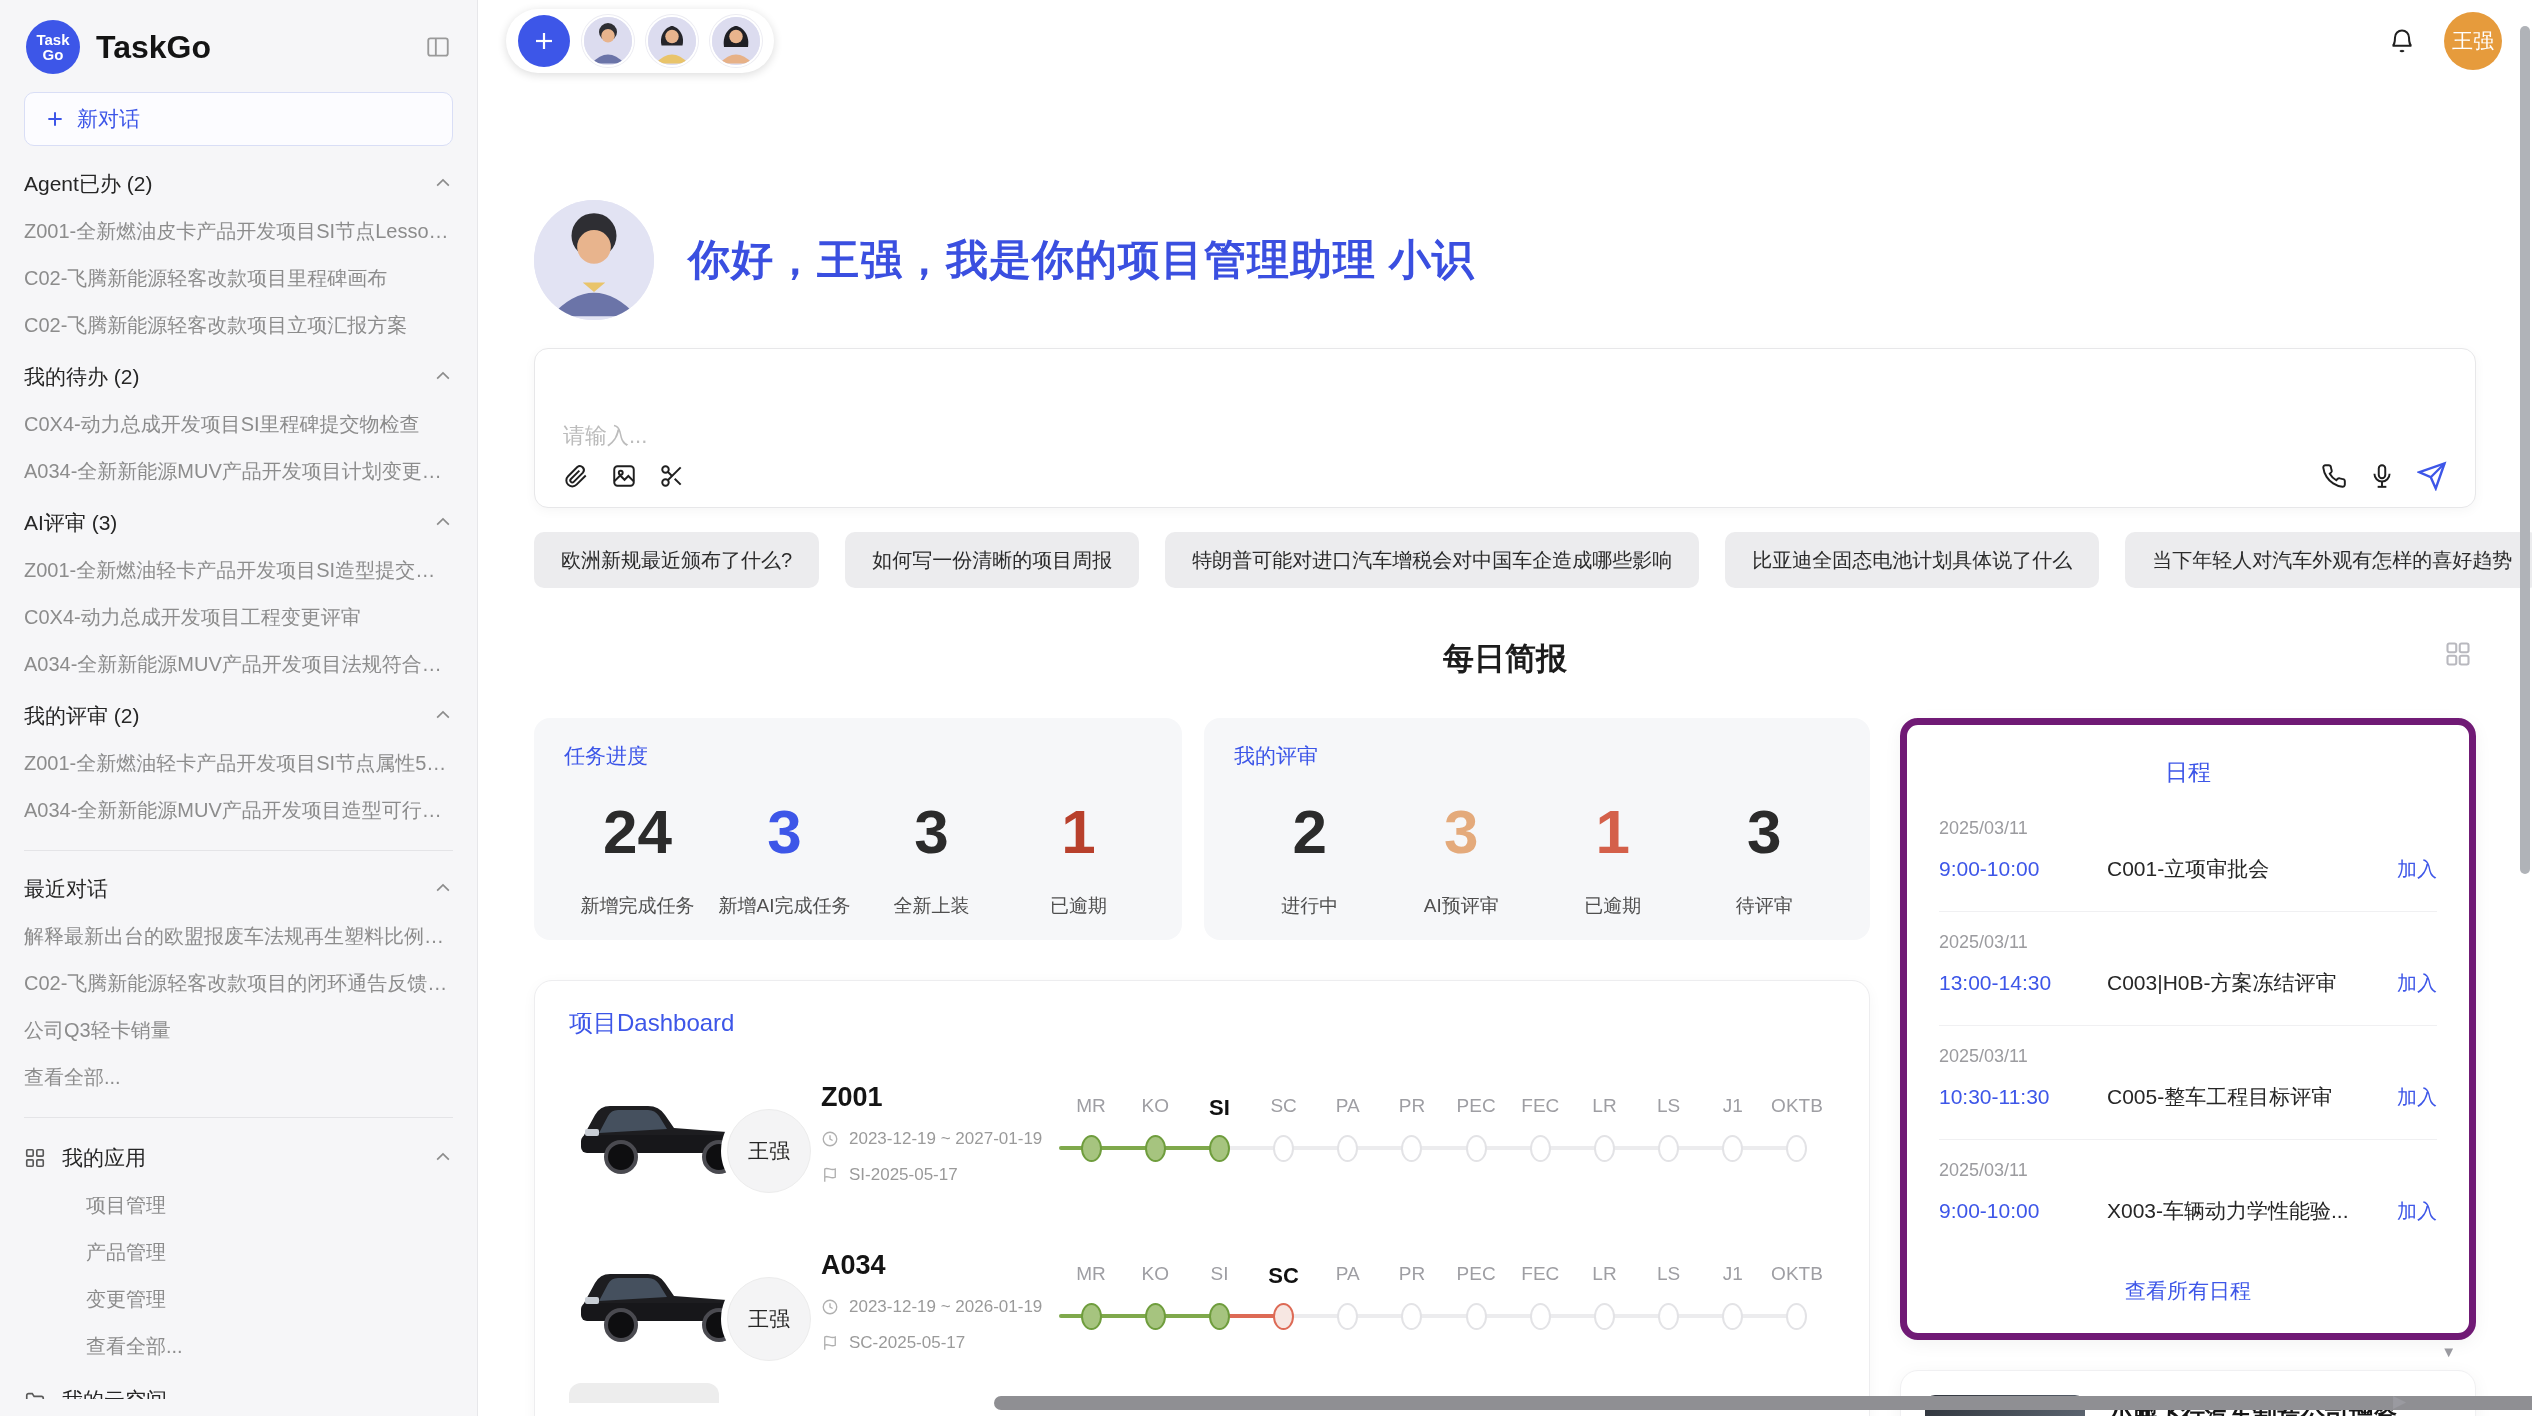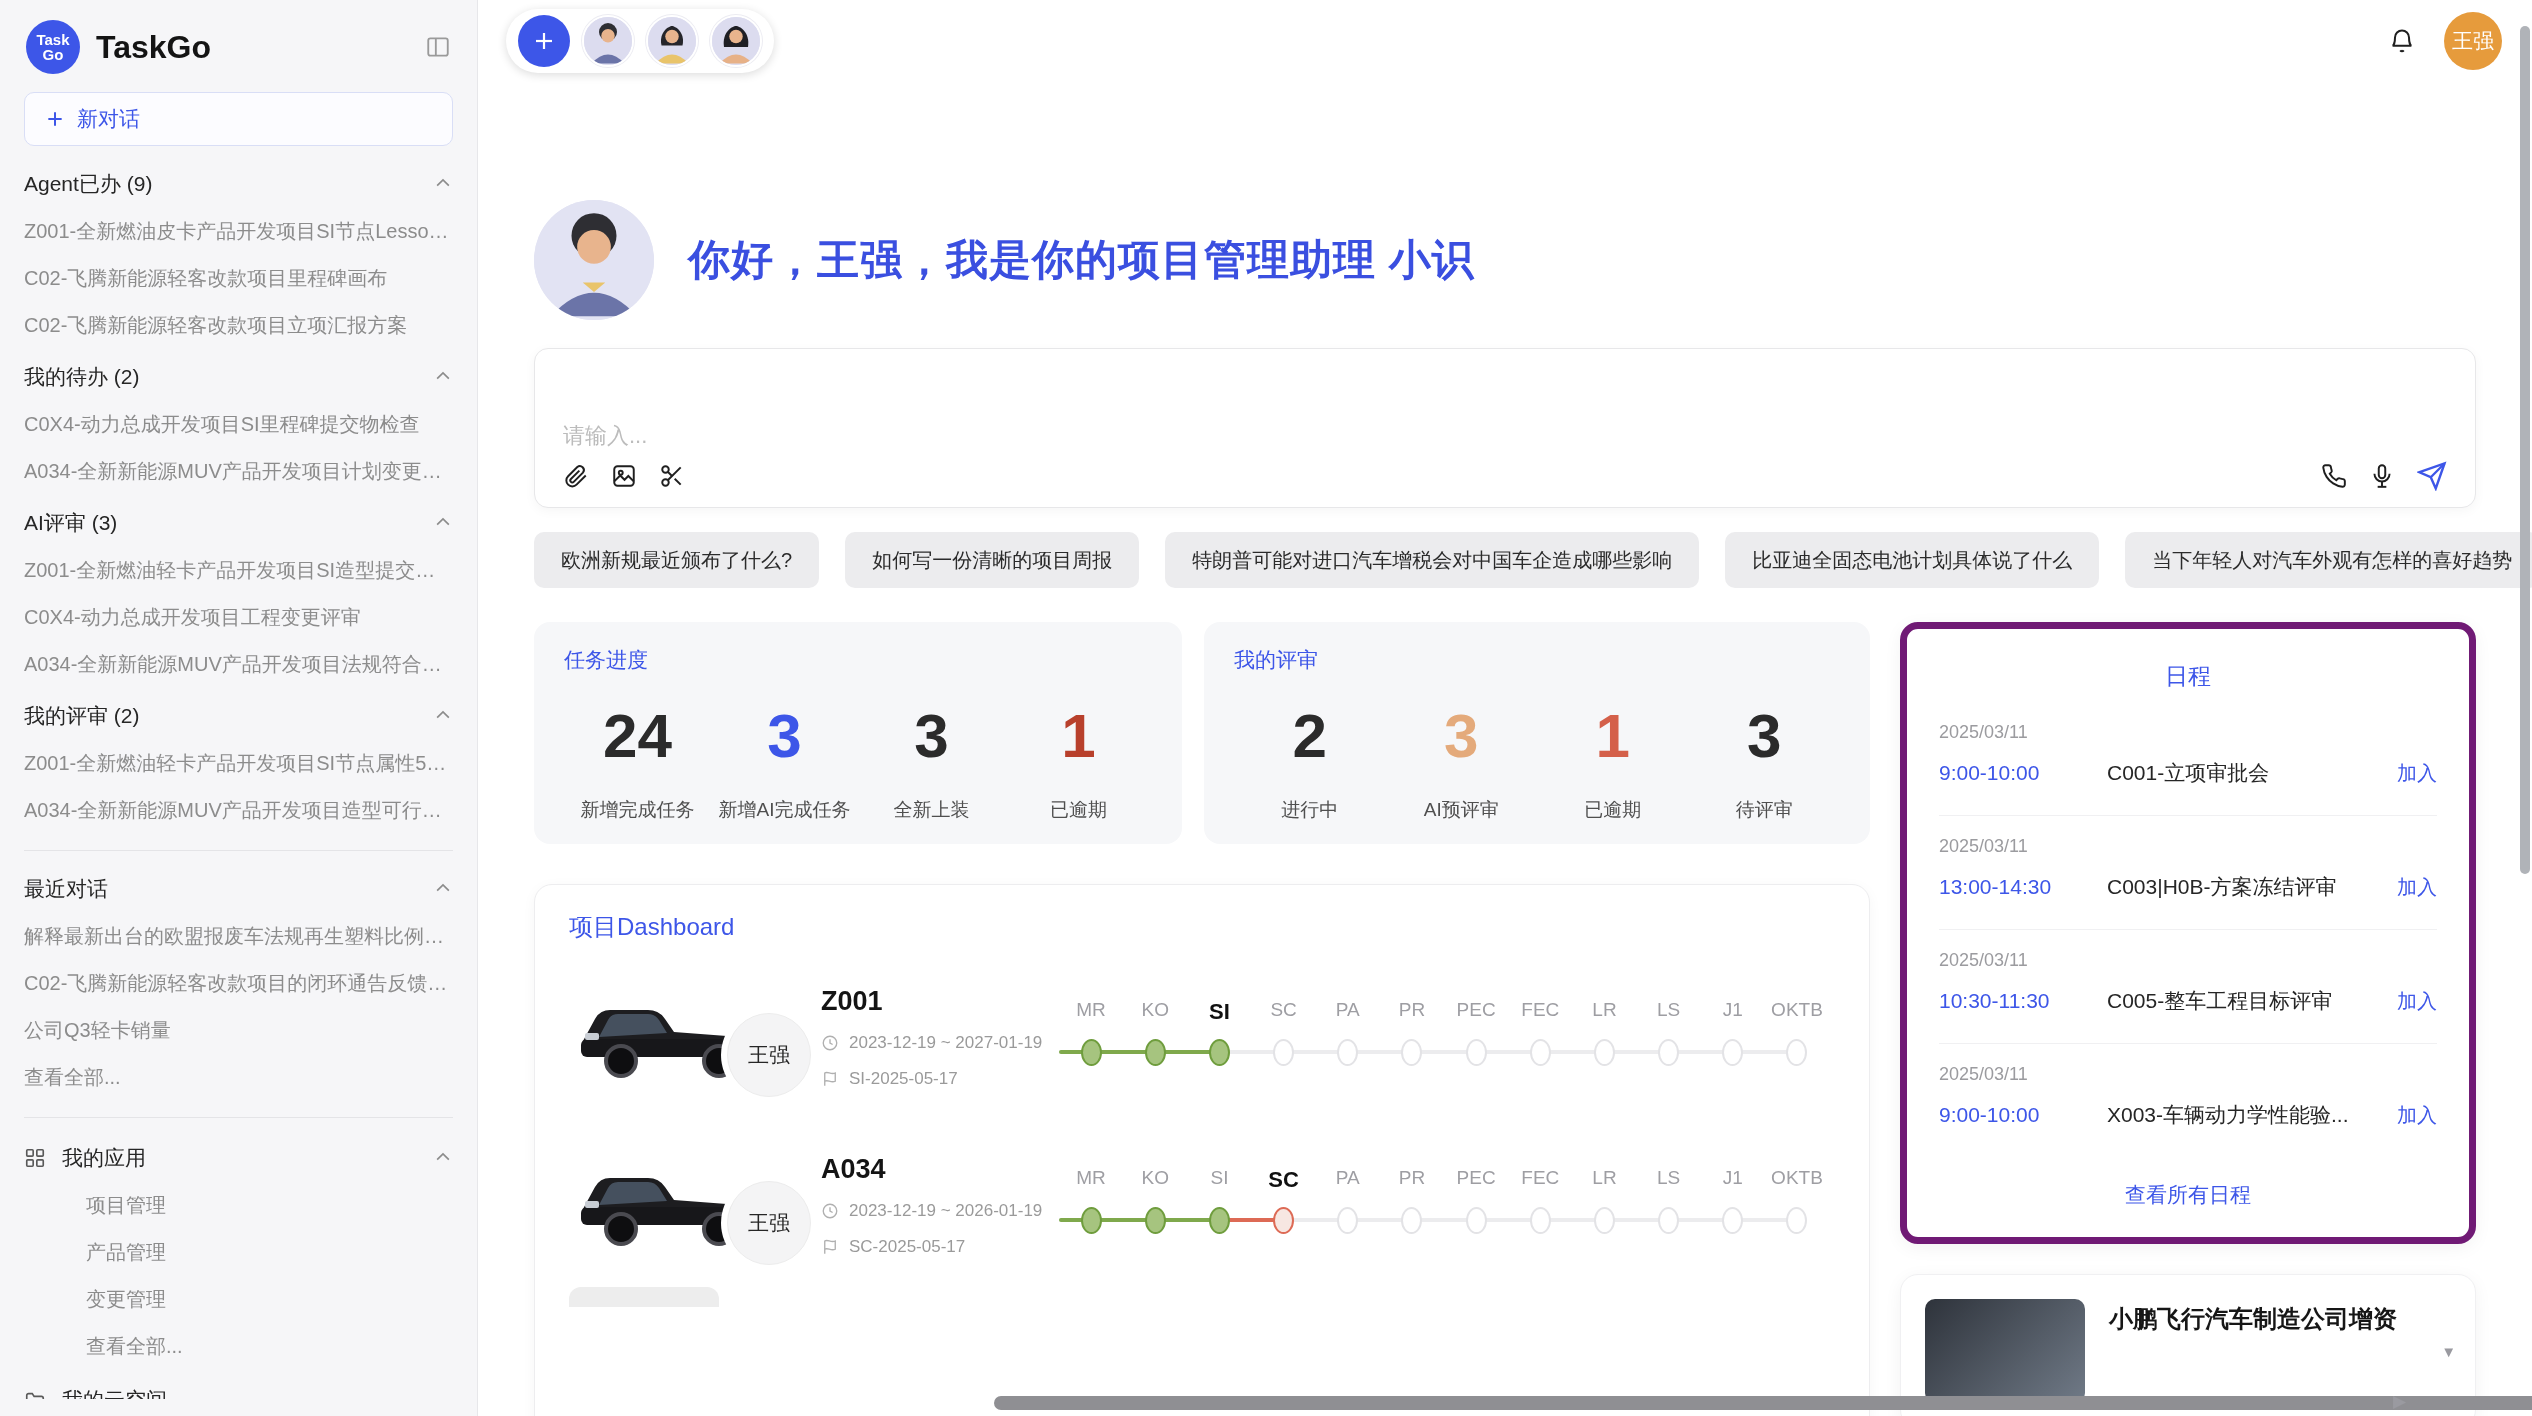--- a/index.html
+++ b/index.html
@@ -173,21 +173,21 @@
             <line x1="4" y1="12" x2="20" y2="12"></line>
           </svg>
       </span>
       <span>新对话</span>
     </button>
 
     <div class="side-scroll">
       <div id="side-groups">
           <div class="sec">
             <div class="sec-head">
-              <span class="sec-label">Agent已办 (9)</span>
+              <span class="sec-label">Agent已办 (2)</span>
               <span class="chev">
                 <svg width="20" height="20" viewBox="0 0 24 24" fill="none" stroke="#8c8c8c" stroke-width="2">
                   <polyline points="5 14 12 7 19 14"></polyline>
                 </svg>
               </span>
             </div>
             <div class="side-item">Z001-全新燃油皮卡产品开发项目SI节点Lesson Learn报告</div>
             <div class="side-item">C02-飞腾新能源轻客改款项目里程碑画布</div>
             <div class="side-item">C02-飞腾新能源轻客改款项目立项汇报方案</div>
           </div>
@@ -391,20 +391,31 @@
       </div>
 
       <div class="chips" id="chips">
           <button class="chip">欧洲新规最近颁布了什么?</button>
           <button class="chip">如何写一份清晰的项目周报</button>
           <button class="chip">特朗普可能对进口汽车增税会对中国车企造成哪些影响</button>
           <button class="chip">比亚迪全固态电池计划具体说了什么</button>
           <button class="chip">当下年轻人对汽车外观有怎样的喜好趋势</button>
         </div>
 
+      <div class="daily-head">
+        <span class="daily-title">每日简报</span>
+        <button class="daily-grid-btn">
+          <svg width="28" height="28" viewBox="0 0 24 24" fill="none" stroke="currentColor" stroke-width="1.8">
+              <rect x="3" y="3" width="7.5" height="7.5" rx="1.5"></rect>
+              <rect x="13.5" y="3" width="7.5" height="7.5" rx="1.5"></rect>
+              <rect x="3" y="13.5" width="7.5" height="7.5" rx="1.5"></rect>
+              <rect x="13.5" y="13.5" width="7.5" height="7.5" rx="1.5"></rect>
+            </svg>
+        </button>
+      </div>
 
       <div class="body-row">
         <div class="left-col">
           <div class="stats-row" id="stats-row">
               <div class="stat-card">
                 <div class="stat-card-title">任务进度</div>
                 <div class="stat-grid">
                   <div class="stat">
                     <div class="stat-value" style="color: rgb(43, 43, 43);">24</div>
                     <div class="stat-label">新增完成任务</div>

